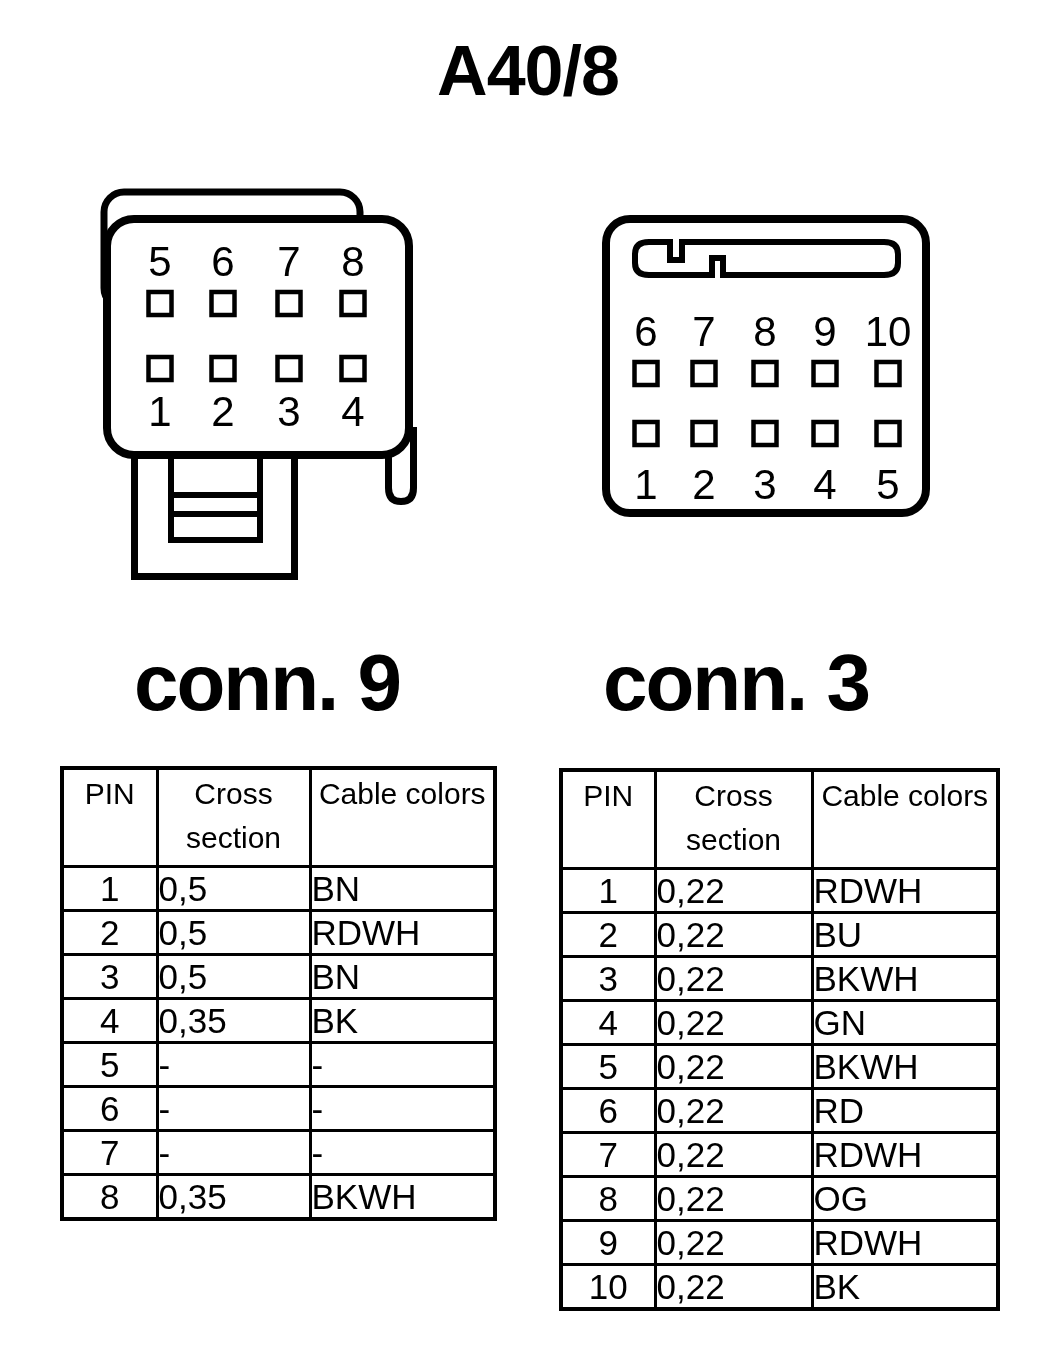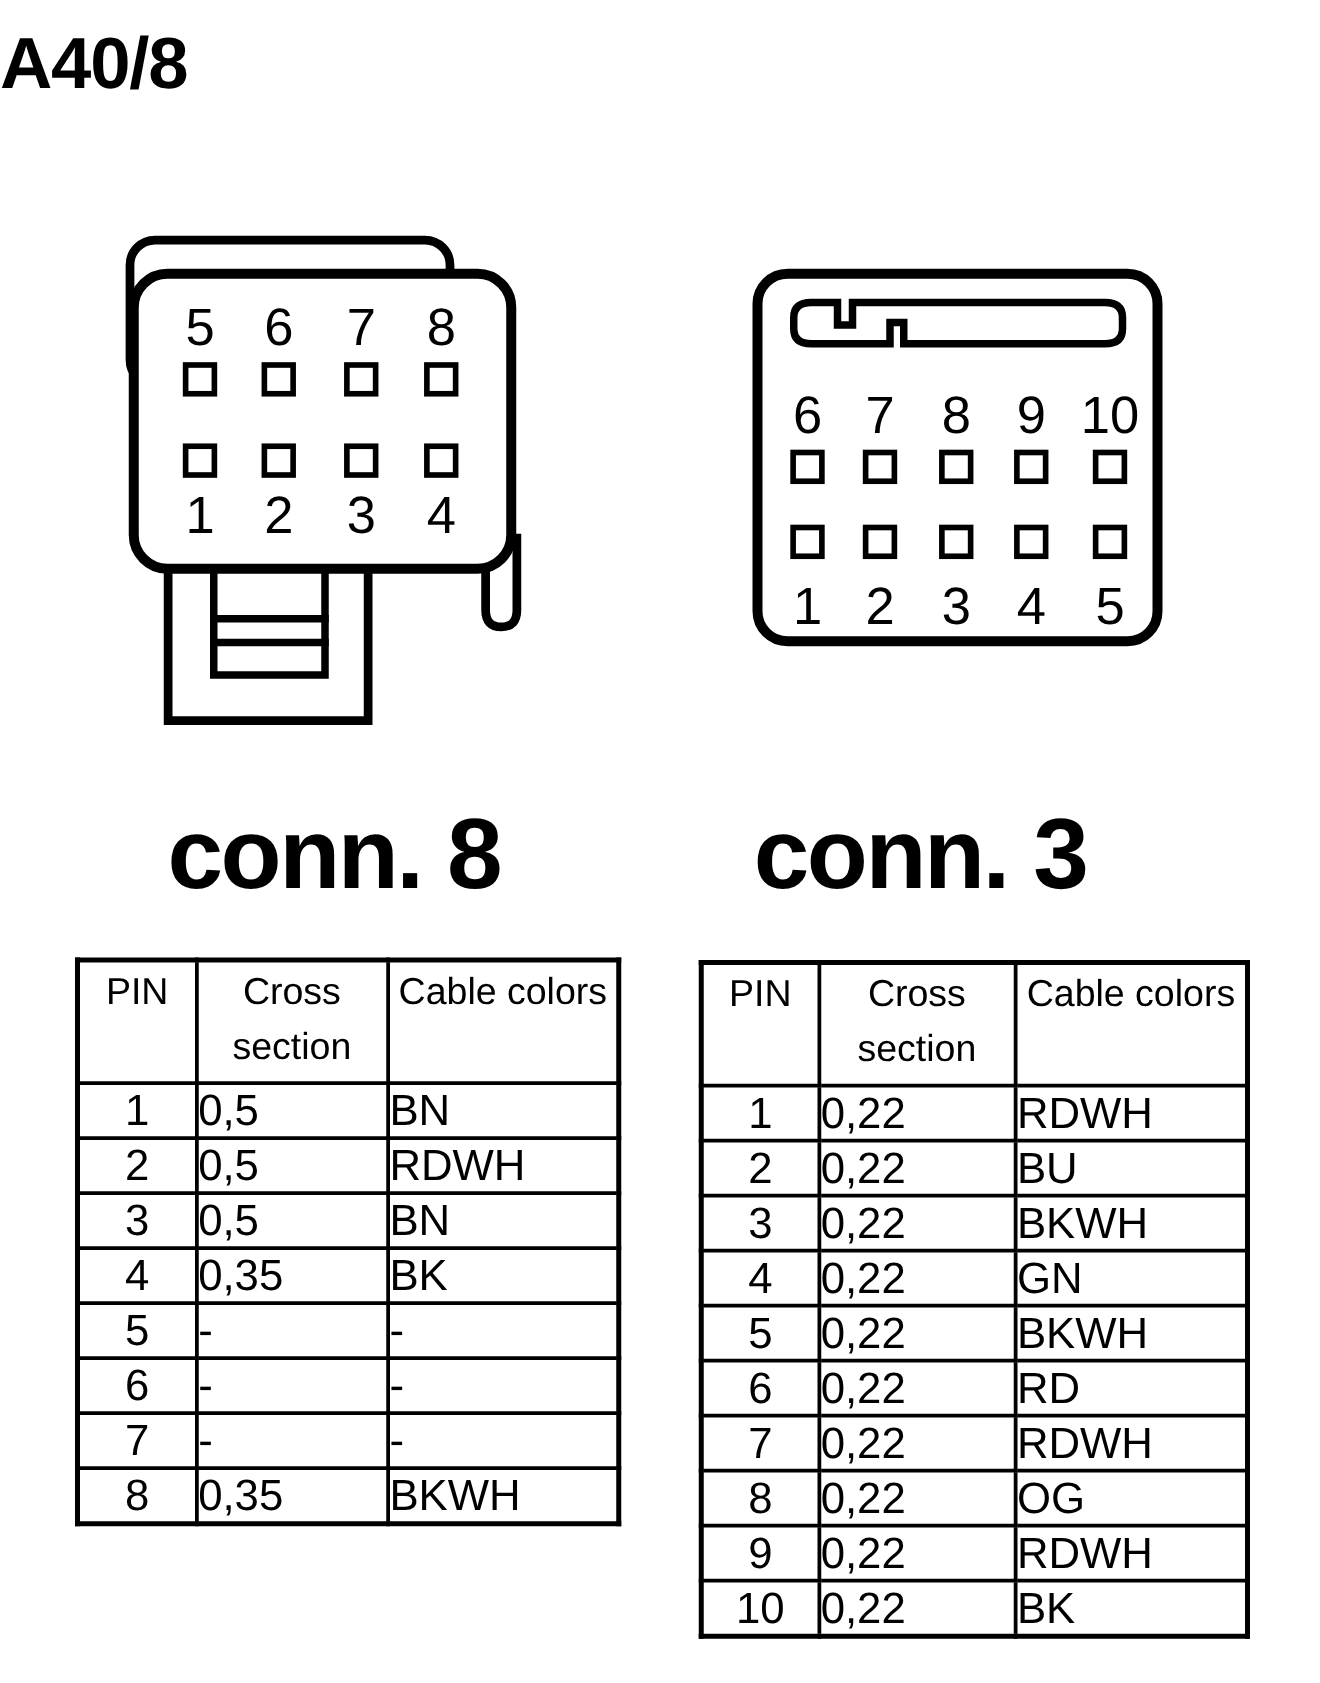--- a/index.html
+++ b/index.html
@@ -1,22 +1,22 @@
 <!DOCTYPE html>
 <html><head>
 <meta charset="utf-8">
 <style>
   html,body{margin:0;padding:0;background:#ffffff;}
   .page{
     position:relative;width:1056px;height:1346px;background:#ffffff;
     font-family:"Liberation Sans",sans-serif;color:#000;overflow:hidden;
   }
   .title{
-    position:absolute;top:22px;left:0;width:1056px;
-    font-size:58px;font-weight:bold;letter-spacing:-1px;line-height:1;
+    position:absolute;top:36px;left:0;width:1056px;text-align:center;
+    font-size:70px;font-weight:bold;letter-spacing:-1px;line-height:1;
   }
   .conn-svg{position:absolute;}
   .conn2-svg{left:95px;top:182px;}
   .conn3-svg{left:595px;top:207px;}
   .conn-label{
     position:absolute;top:643px;width:320px;text-align:center;
     font-size:80px;font-weight:bold;letter-spacing:-2px;line-height:1;
   }
   .conn2-label{left:107px;}
   .conn3-label{left:576px;}
@@ -107,21 +107,21 @@
     <rect class="pinbox" x="218.5" y="215" width="23" height="23"></rect>
     <rect class="pinbox" x="281.5" y="215" width="23" height="23"></rect>
 
     <text class="pinnum" x="51" y="292">1</text>
     <text class="pinnum" x="109" y="292">2</text>
     <text class="pinnum" x="170" y="292">3</text>
     <text class="pinnum" x="230" y="292">4</text>
     <text class="pinnum" x="293" y="292">5</text>
   </svg>
 
-  <div class="conn-label conn2-label">conn. 8</div>
+  <div class="conn-label conn2-label">conn. 9</div>
   <div class="conn-label conn3-label">conn. 3</div>
 
   <table class="pins t2">
     <colgroup>
         <col style="width:95px">
         <col style="width:153px">
         <col style="width:185px">
       </colgroup>
     <thead>
       <tr>

